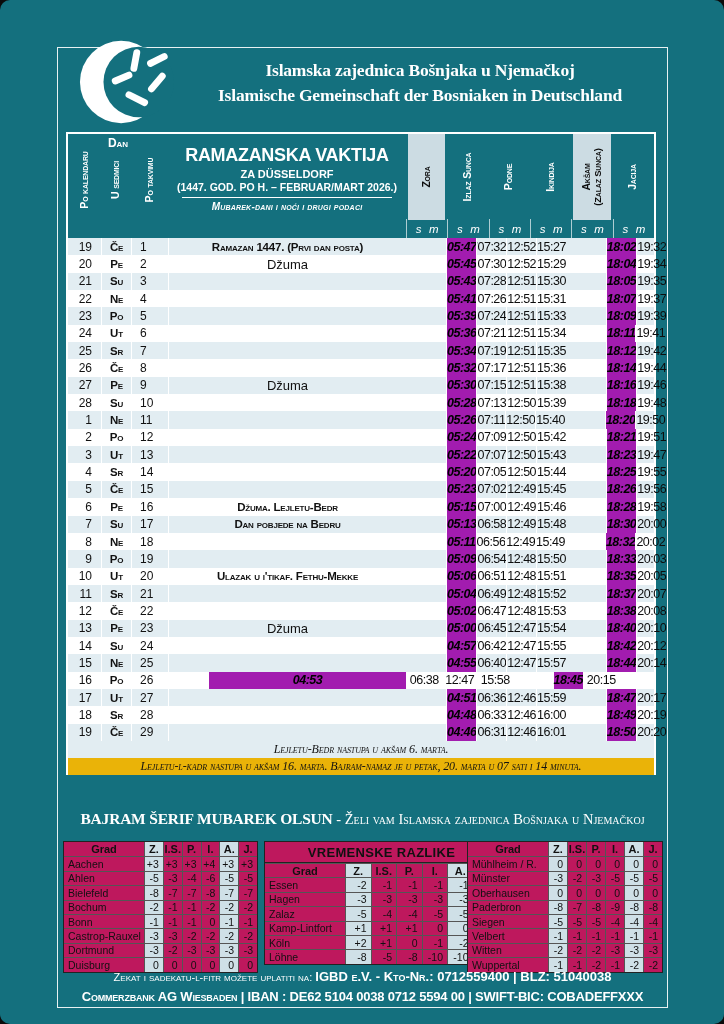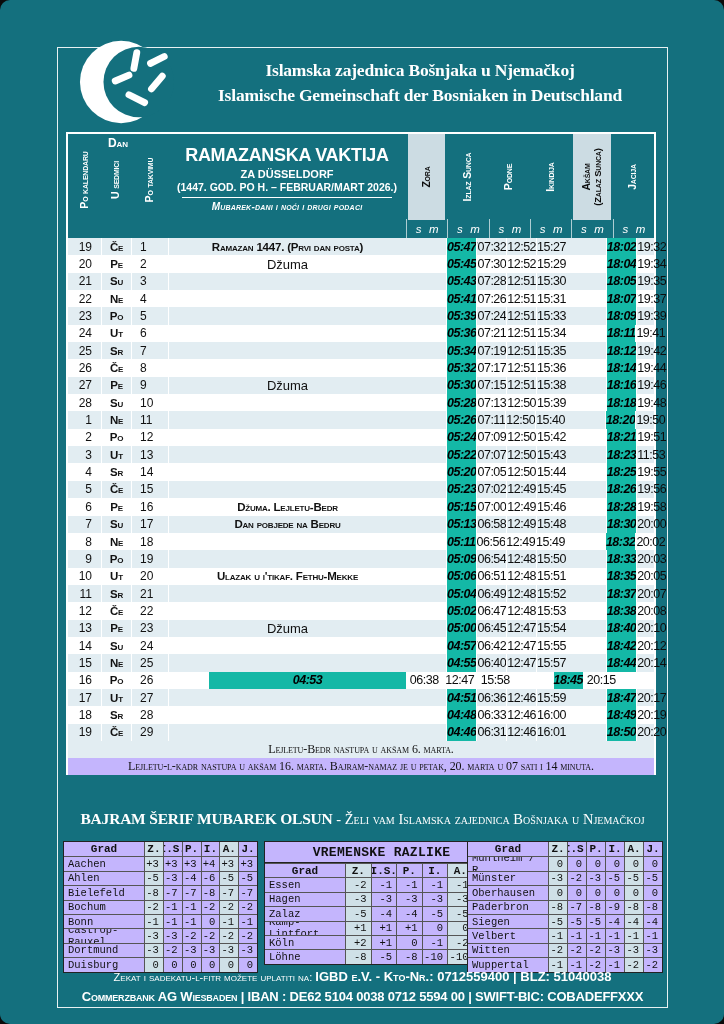--- a/index.html
+++ b/index.html
@@ -53,37 +53,37 @@
   .vrow > div { display:flex; align-items:center; border-left:1px solid #fff; }
   .vrow > div:first-child { border-left:none; }
   .c-cal { justify-content:flex-end; padding-right:9px; font-size:12px; }
   .c-week { justify-content:center; font-variant:small-caps; font-weight:600;
             font-size:11.5px; letter-spacing:-0.2px; }
   .c-tak { justify-content:flex-start; padding-left:8px; font-size:12px; }
   .c-event { justify-content:center; text-align:center; }
   .c-event.sc { font-variant:small-caps; font-weight:600; font-size:11.5px; letter-spacing:-0.2px; }
   .c-event.plain { font-size:13px; }
   .c-time { justify-content:center; font-size:12.5px; letter-spacing:-0.5px; color:#0d0d0d; }
-  .c-time.hl { background:#14b8a6; font-weight:700; font-style:italic; color:#000;margin-left:40px; }
-
-  .notes { background:#c4b5fd; }
+  .c-time.hl { background:#a21caf; font-weight:700; font-style:italic; color:#000;margin-left:40px; }
+
+  .notes { background:#eab308;font-style:italic; }
   .note { height:17px; display:flex; align-items:center; justify-content:center;
           font-family:"Liberation Serif", serif; font-variant:small-caps;
           font-size:12px; color:#111; letter-spacing:-0.1px; }
   .note:first-child { background:#e2edf2; }
 
   
   .greeting { position:absolute; left:57px; top:810px; width:611px; text-align:center;
               color:#fff; font-family:"Liberation Serif", serif; }
   .greeting .b { font-weight:bold; font-size:15.5px; letter-spacing:-0.2px; }
   .greeting .r { font-variant:small-caps; font-size:14.5px; }
 
   
-  .ctable { position:absolute; background:#c4b5fd; border:1px solid #222;
-            font-family:Liberation Mono, monospace; color:#111; }
+  .ctable { position:absolute; background:#be185d; border:1px solid #222;
+            font-family:Liberation Sans, sans-serif; color:#111; }
   .ctable .trow { display:grid; grid-template-columns:80px repeat(6,1fr); height:14.4px; }
   .ctable .cell { border-left:1px solid #555; border-top:1px solid #555;
                   display:flex; align-items:center; font-size:10.5px; overflow:hidden; }
   .ctable .trow:first-child .cell { border-top:none; }
   .ctable .cell:first-child { border-left:none; }
   .ctable .cell.name { padding-left:4px; }
   .ctable .cell.val { justify-content:flex-end; padding-right:4px; }
   .ctable .cell.hd { justify-content:center; font-weight:bold; font-size:11px; }
   .ctable .cell.hlz { background:#cfe0e7; }
   .ctable .ttitle { height:21px; display:flex; align-items:center; justify-content:center;
@@ -349,21 +349,21 @@
         <div class="vrow alt">
           <div class="c-cal">3</div>
           <div class="c-week">Ut</div>
           <div class="c-tak">13</div>
           <div class="c-event sc"></div>
           <div class="c-time hl">05:22</div>
           <div class="c-time">07:07</div>
           <div class="c-time">12:50</div>
           <div class="c-time">15:43</div>
           <div class="c-time hl">18:23</div>
-          <div class="c-time">11:53</div>
+          <div class="c-time">19:47</div>
         </div>
         <div class="vrow">
           <div class="c-cal">4</div>
           <div class="c-week">Sr</div>
           <div class="c-tak">14</div>
           <div class="c-event sc"></div>
           <div class="c-time hl">05:20</div>
           <div class="c-time">07:05</div>
           <div class="c-time">12:50</div>
           <div class="c-time">15:44</div>

